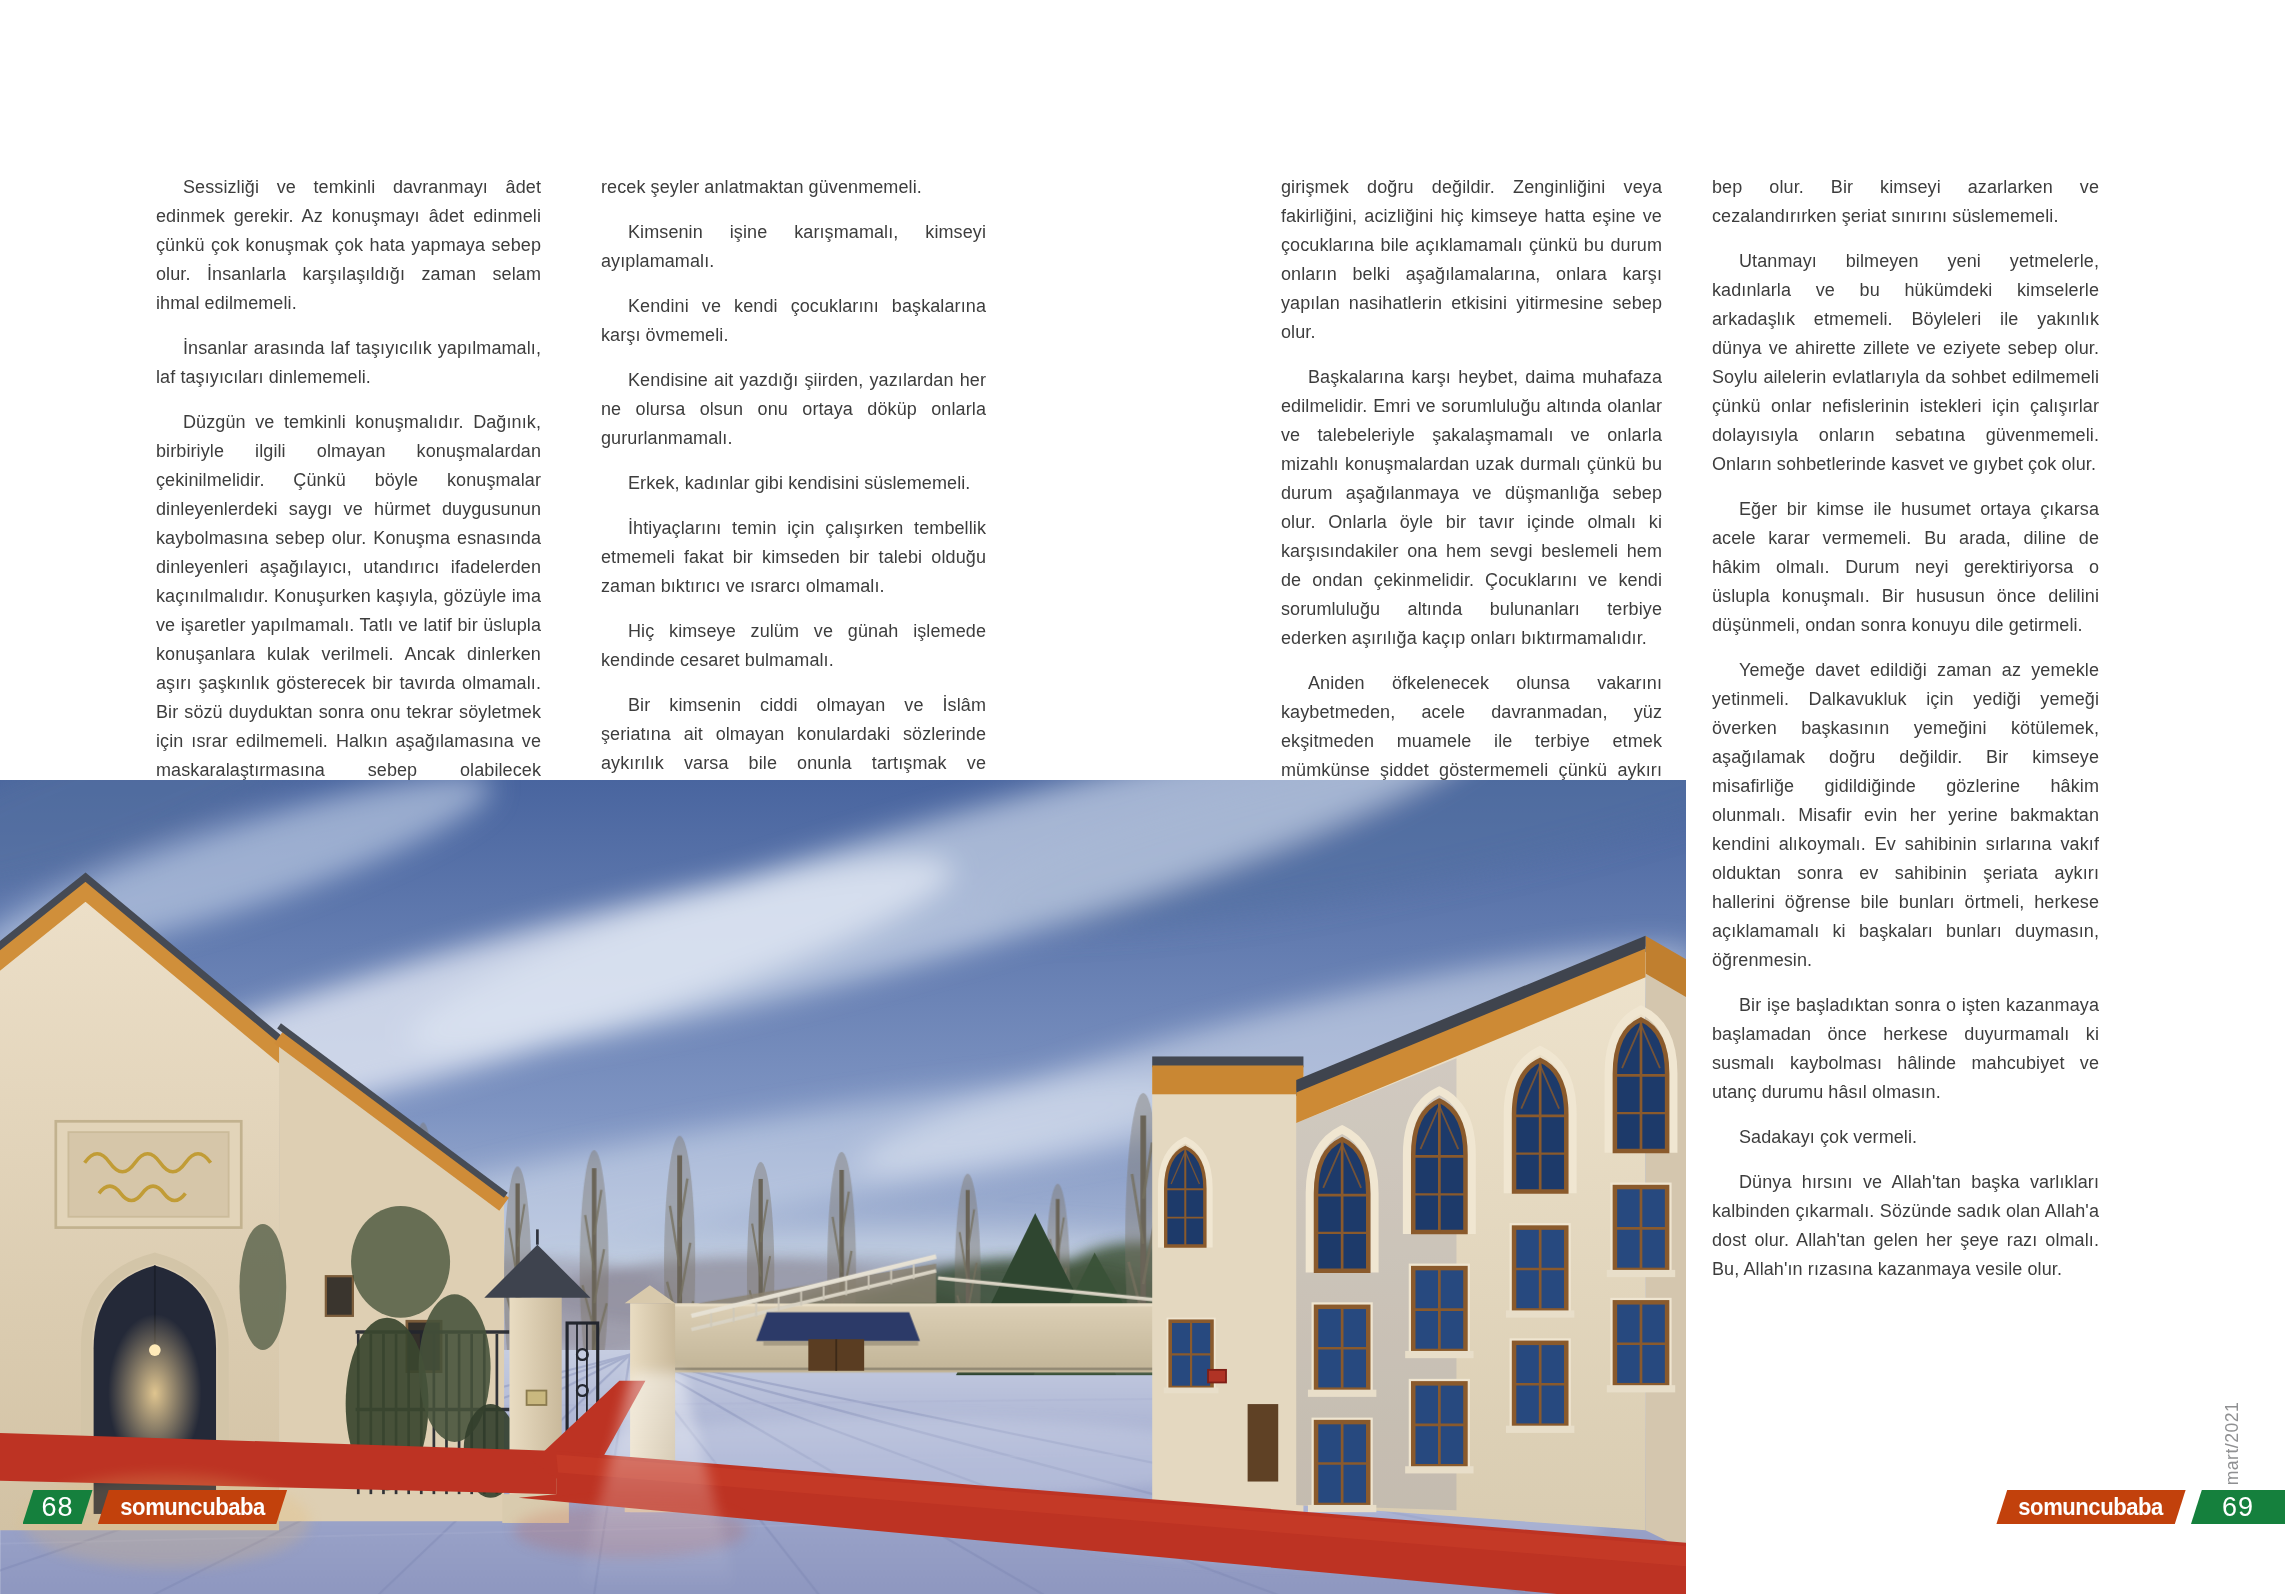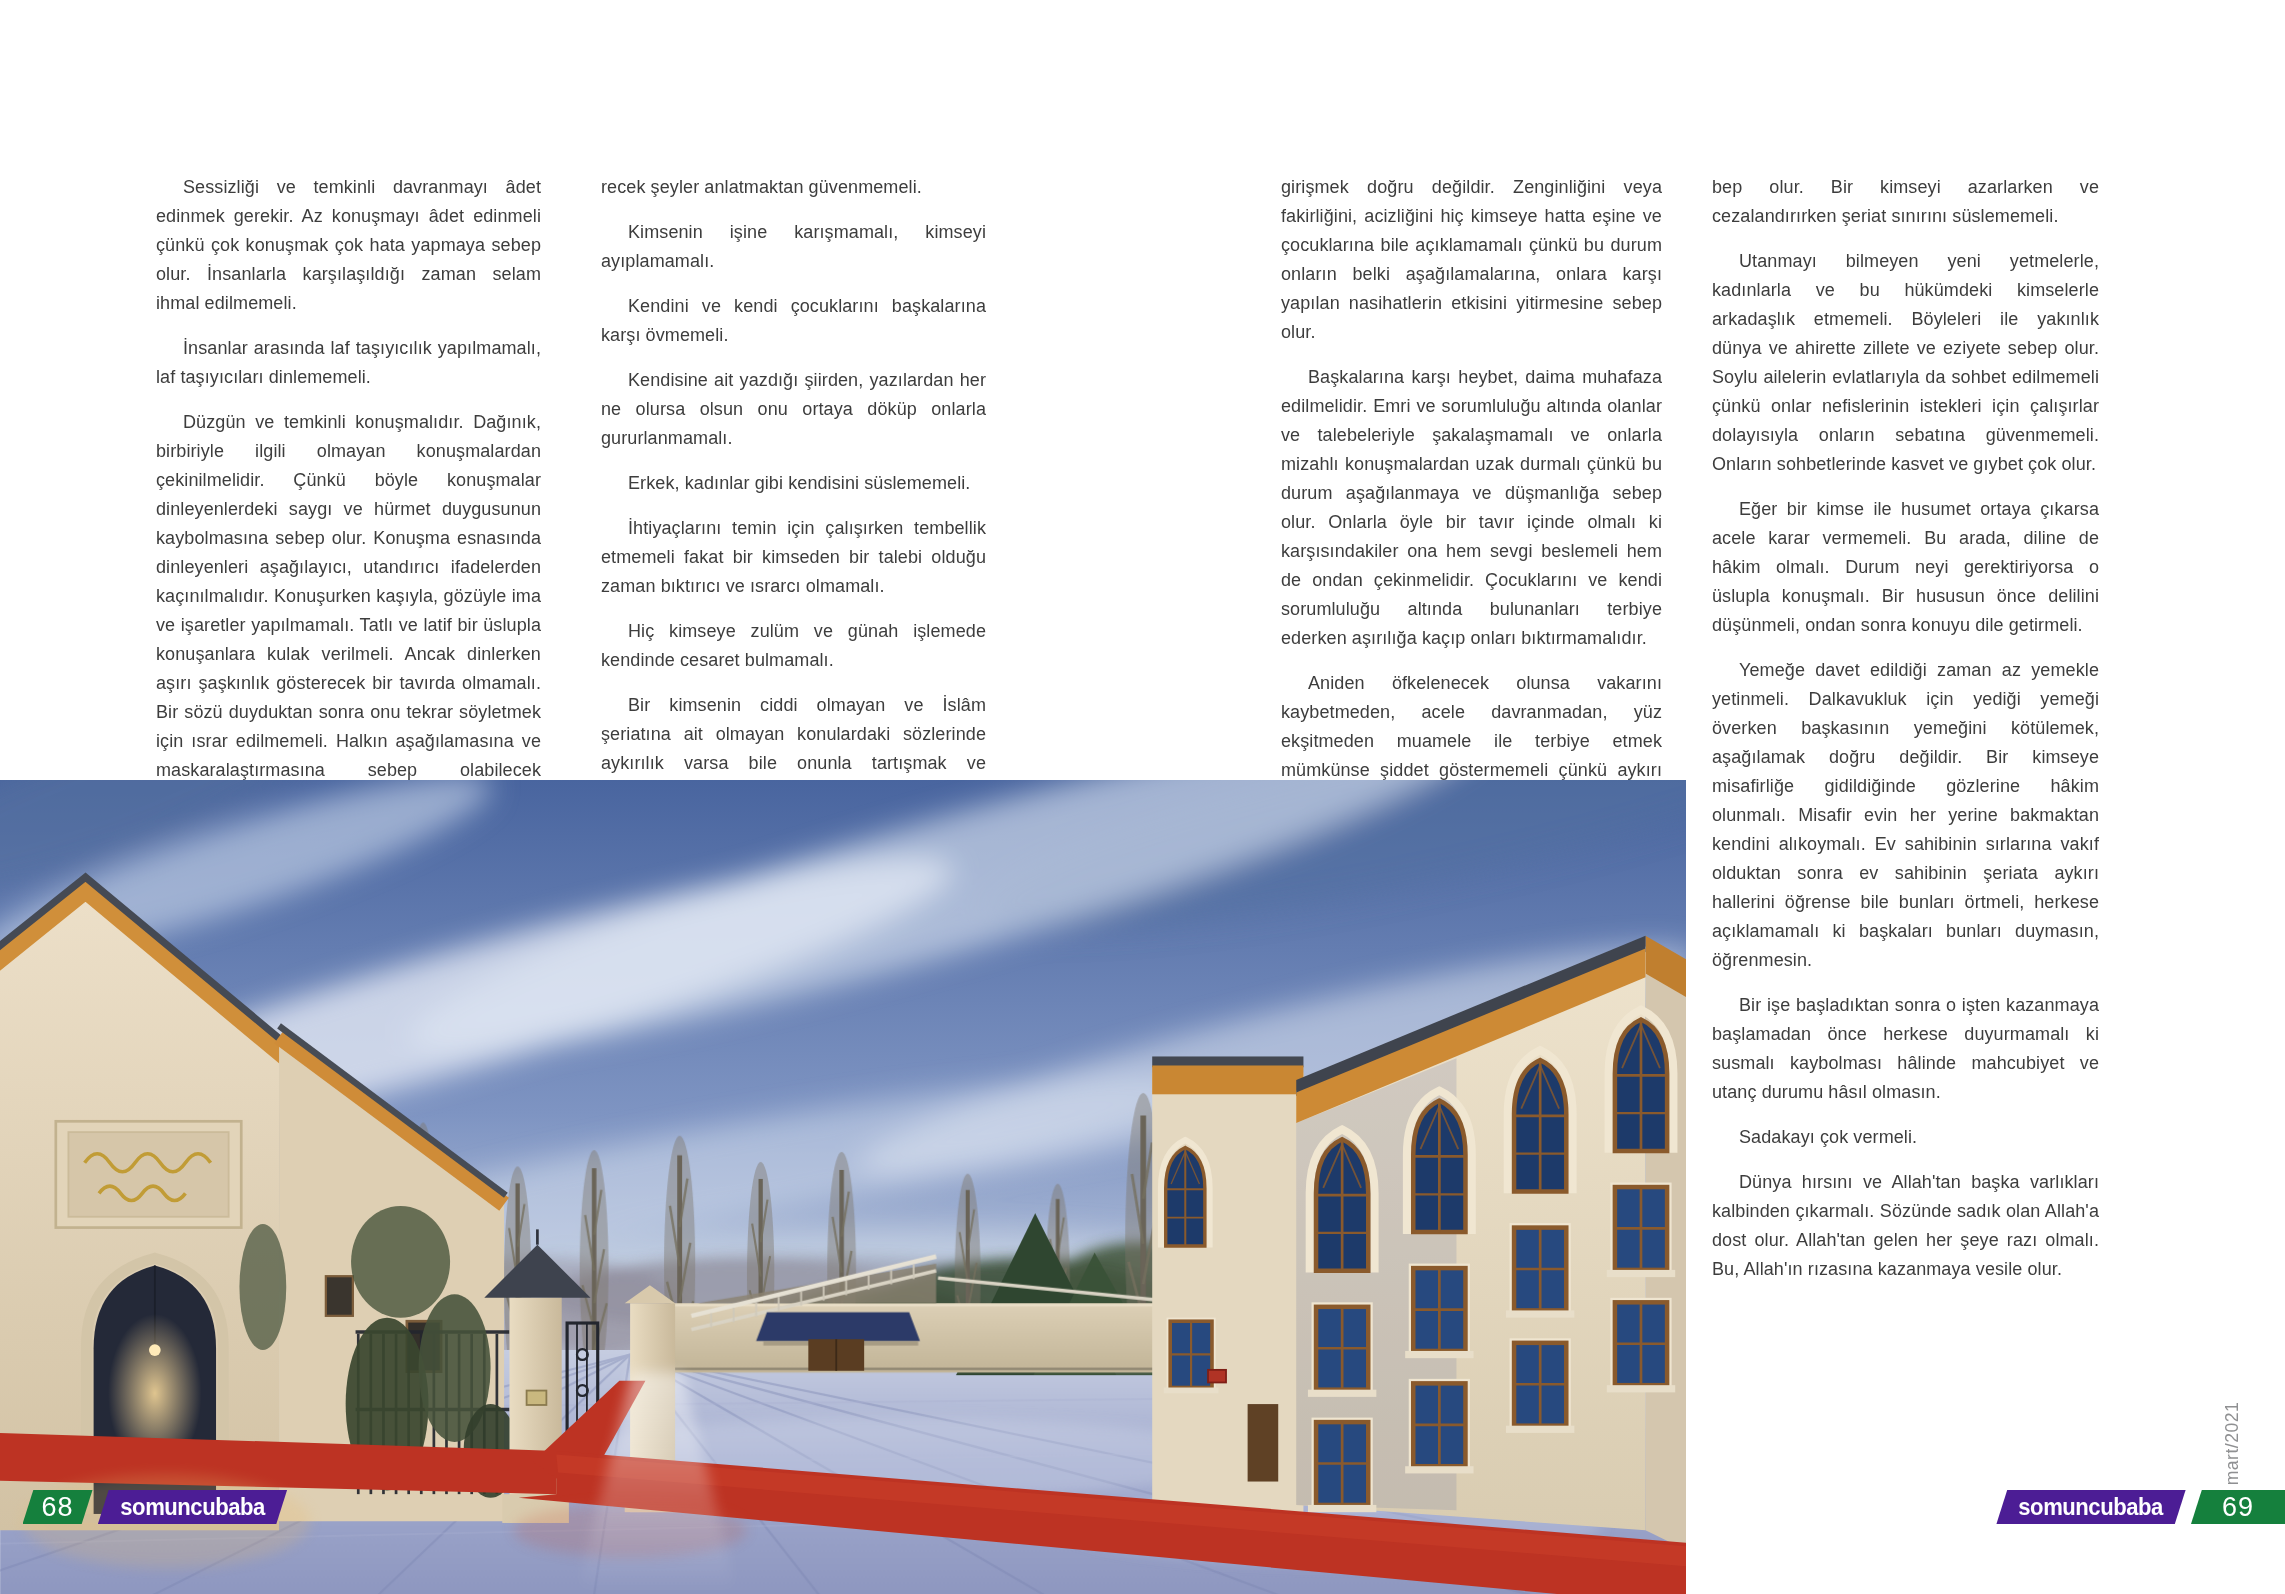--- a/index.html
+++ b/index.html
@@ -20,21 +20,21 @@
   .para.cont{text-indent:0;}
   
   .photo{position:absolute; left:0; top:780px; width:1686px; height:815px; display:block;}
   
   .footer{position:absolute; top:1490px; height:34px; display:flex; z-index:5;}
   .footer-left{left:22.5px;}
   .footer-right{right:0;}
   .badge{display:flex; align-items:center; justify-content:center; color:#fff;}
   .badge + .badge{margin-left:5.4px;}
   .badge-num{background:#15803d; min-width:52px; padding:0 9px; font-size:27px;}
-  .badge-brand{background:#4c1d95; padding:0 16px; font-size:24px;}
+  .badge-brand{background:#c2410c; padding:0 16px; font-size:24px;}
   .skew-both{clip-path:polygon(10.8px 0,100% 0,calc(100% - 10.8px) 100%,0 100%);}
   .skew-left{clip-path:polygon(10.8px 0,100% 0,100% 100%,0 100%);}
   .brand-text{display:inline-block; transform:scaleX(.92); letter-spacing:-0.5px; font-weight:bold;}
   .num-text{display:inline-block; letter-spacing:0.9px;}
   .issue-date{
     position:absolute; left:2183px; top:1433px; width:99px; text-align:center;
     transform:rotate(-90deg); color:#8f9092; font-size:17.6px; letter-spacing:0.5px; z-index:4;
   }
 </style>
 </head>

